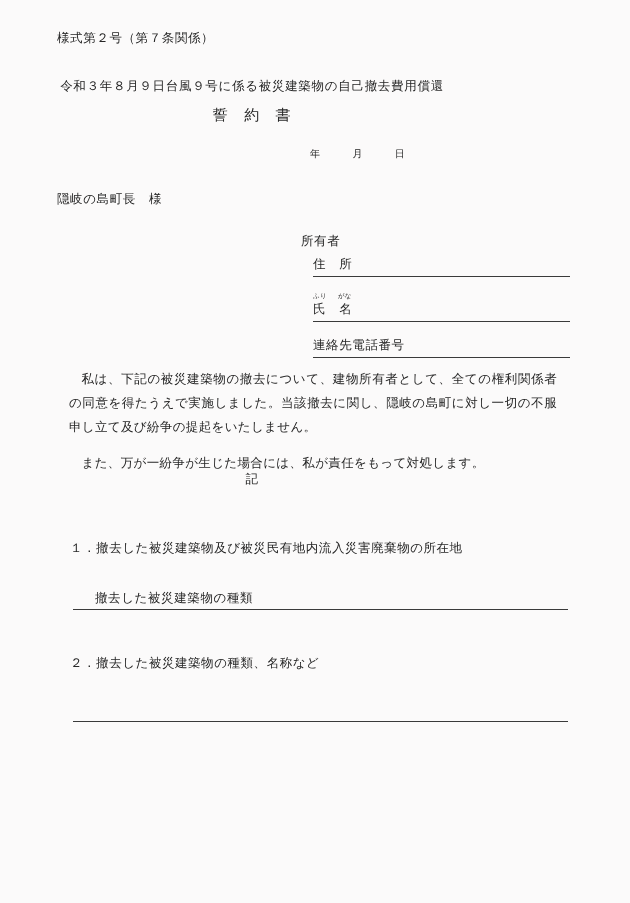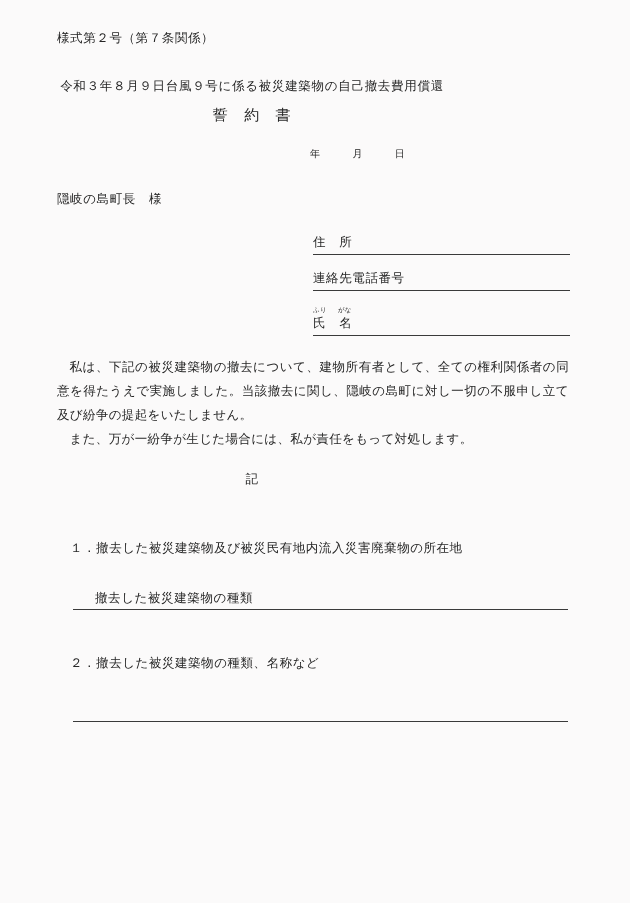--- a/index.html
+++ b/index.html
@@ -145,21 +145,21 @@
     position: absolute;
     left: 57px;
     top: 355px;
     width: 512px;
     font-size: 12.5px;
     line-height: 1.92;
     letter-spacing: 0.35px;
     text-align: justify;
   }
   .body-text p {
-    margin: 0;
+    margin: 12px;
     text-indent: 1em;
   }
 
   
   .ki-marker {
     position: absolute;
     left: 0;
     right: 0;
     top: 471px;
     text-align: center;
@@ -206,40 +206,41 @@
   <div class="title-block">
     <div class="title-line1">令和３年８月９日台風９号に係る被災建築物の自己撤去費用償還</div>
     <div class="title-line2">誓　約　書</div>
   </div>
 
   <div class="date-line">年　　　月　　　日</div>
 
   <div class="addressee">隠岐の島町長　様</div>
 
   <div class="owner-block">
+    <div class="owner-heading">所有者</div>
 
     <div class="owner-row">
       <span class="owner-row-label">住　所</span>
-      <span class="owner-row-label"></span>
-    </div>
-
-    <div class="owner-row">
-      <span class="owner-row-label">連絡先電話番号</span>
       <span class="owner-row-label"></span>
     </div>
 
     <div class="owner-row with-ruby">
       <span class="ruby-wrap">
         <span class="ruby-marks">
           <span class="rm1">ふり</span><span class="rm2">がな</span>
         </span>
         <span class="ruby-base">氏　名</span>
       </span>
       <span class="owner-row-label"></span>
     </div>
+
+    <div class="owner-row">
+      <span class="owner-row-label">連絡先電話番号</span>
+      <span class="owner-row-label"></span>
+    </div>
   </div>
 
   <div class="body-text">
     <p>私は、下記の被災建築物の撤去について、建物所有者として、全ての権利関係者の同意を得たうえで実施しました。当該撤去に関し、隠岐の島町に対し一切の不服申し立て及び紛争の提起をいたしません。</p>
     <p>また、万が一紛争が生じた場合には、私が責任をもって対処します。</p>
   </div>
 
   <div class="ki-marker">記</div>
 
   <div class="item-label item1-label">１．撤去した被災建築物及び被災民有地内流入災害廃棄物の所在地</div>

